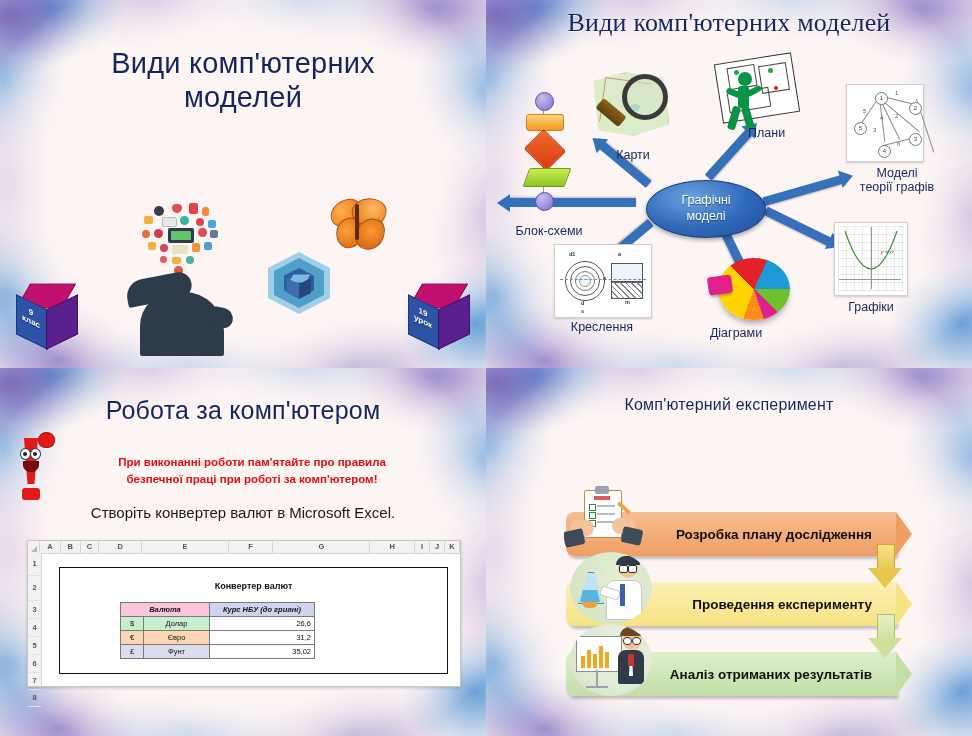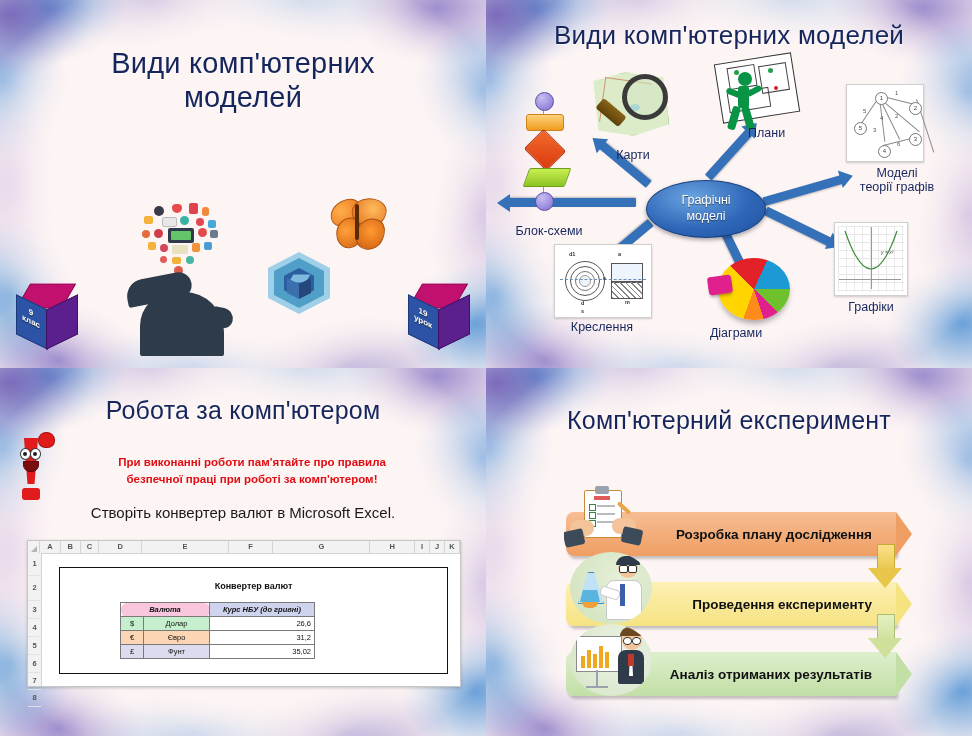--- a/index.html
+++ b/index.html
@@ -33,23 +33,23 @@
     background:radial-gradient(ellipse 68% 70% at 50% 50%,#fdf4f4 58%,rgba(253,244,244,.55) 74%,rgba(253,244,244,0) 88%);
   }
 
   
   .s-title{
     position:absolute;left:0;right:0;text-align:center;z-index:10;
     color:#16265c;font-weight:400;letter-spacing:.2px;line-height:1.18;
     text-shadow:0 1px 1px rgba(255,255,255,.9);
   }
   .t1{top:46px;font-size:29px;}
-  .t2{top:20px;font-size:26px;}
+  .t2{top:8px;font-size:26px;font-family:Liberation Serif, serif;}
   .t3{top:28px;font-size:25px;}
-  .t4{top:38px;font-size:25px;}
+  .t4{top:28px;font-size:16px;}
 
   
   .head-art{position:absolute;left:118px;top:250px;width:124px;height:106px;z-index:8;}
   .head-face{position:absolute;left:22px;top:42px;width:84px;height:64px;background:#2d3b4a;
     border-radius:34px 40px 2px 2px;}
   .head-face:after{content:"";position:absolute;right:-9px;top:16px;width:20px;height:20px;background:#2d3b4a;
     border-radius:0 12px 10px 0;transform:rotate(12deg);}
   .head-lid{position:absolute;left:8px;top:26px;width:66px;height:26px;background:#2d3b4a;border-radius:40px 30px 30px 6px;transform:rotate(-11deg);}
   .heart{position:absolute;left:24px;top:-48px;width:84px;height:80px;}
   .heart i{position:absolute;width:8px;height:8px;border-radius:2px;display:block;}
@@ -415,21 +415,21 @@
           <div class="r" style="height:16px;line-height:16px;">7</div>
           <div class="r" style="height:16px;line-height:16px;">8</div>
         </div>
         <div class="xl-body">
           <div class="xl-frame">
             <div class="cv-title">Конвертер валют</div>
 
             <table class="tbl" style="left:60px;top:34px;">
               <tbody>
                   <tr>
-                <td colspan="2" class="b i ctr" style="background:#f9c6dd;width:82px;border-radius:6px;">Валюта</td>
+                <td colspan="2" class="b i ctr" style="background:#f9c6dd;width:82px;">Валюта</td>
                 <td class="b i ctr" style="background:#cfd4ee;width:98px;">Курс НБУ (до гривні)</td>
               </tr>
               <tr>
                 <td class="ctr" style="background:#c6efce;width:16px;">$</td>
                 <td class="ctr" style="background:#c6efce;">Долар</td>
                 <td class="r">26,6</td>
               </tr>
               <tr>
                 <td class="ctr" style="background:#fcd5b4;">€</td>
                 <td class="ctr" style="background:#fcd5b4;">Євро</td>

